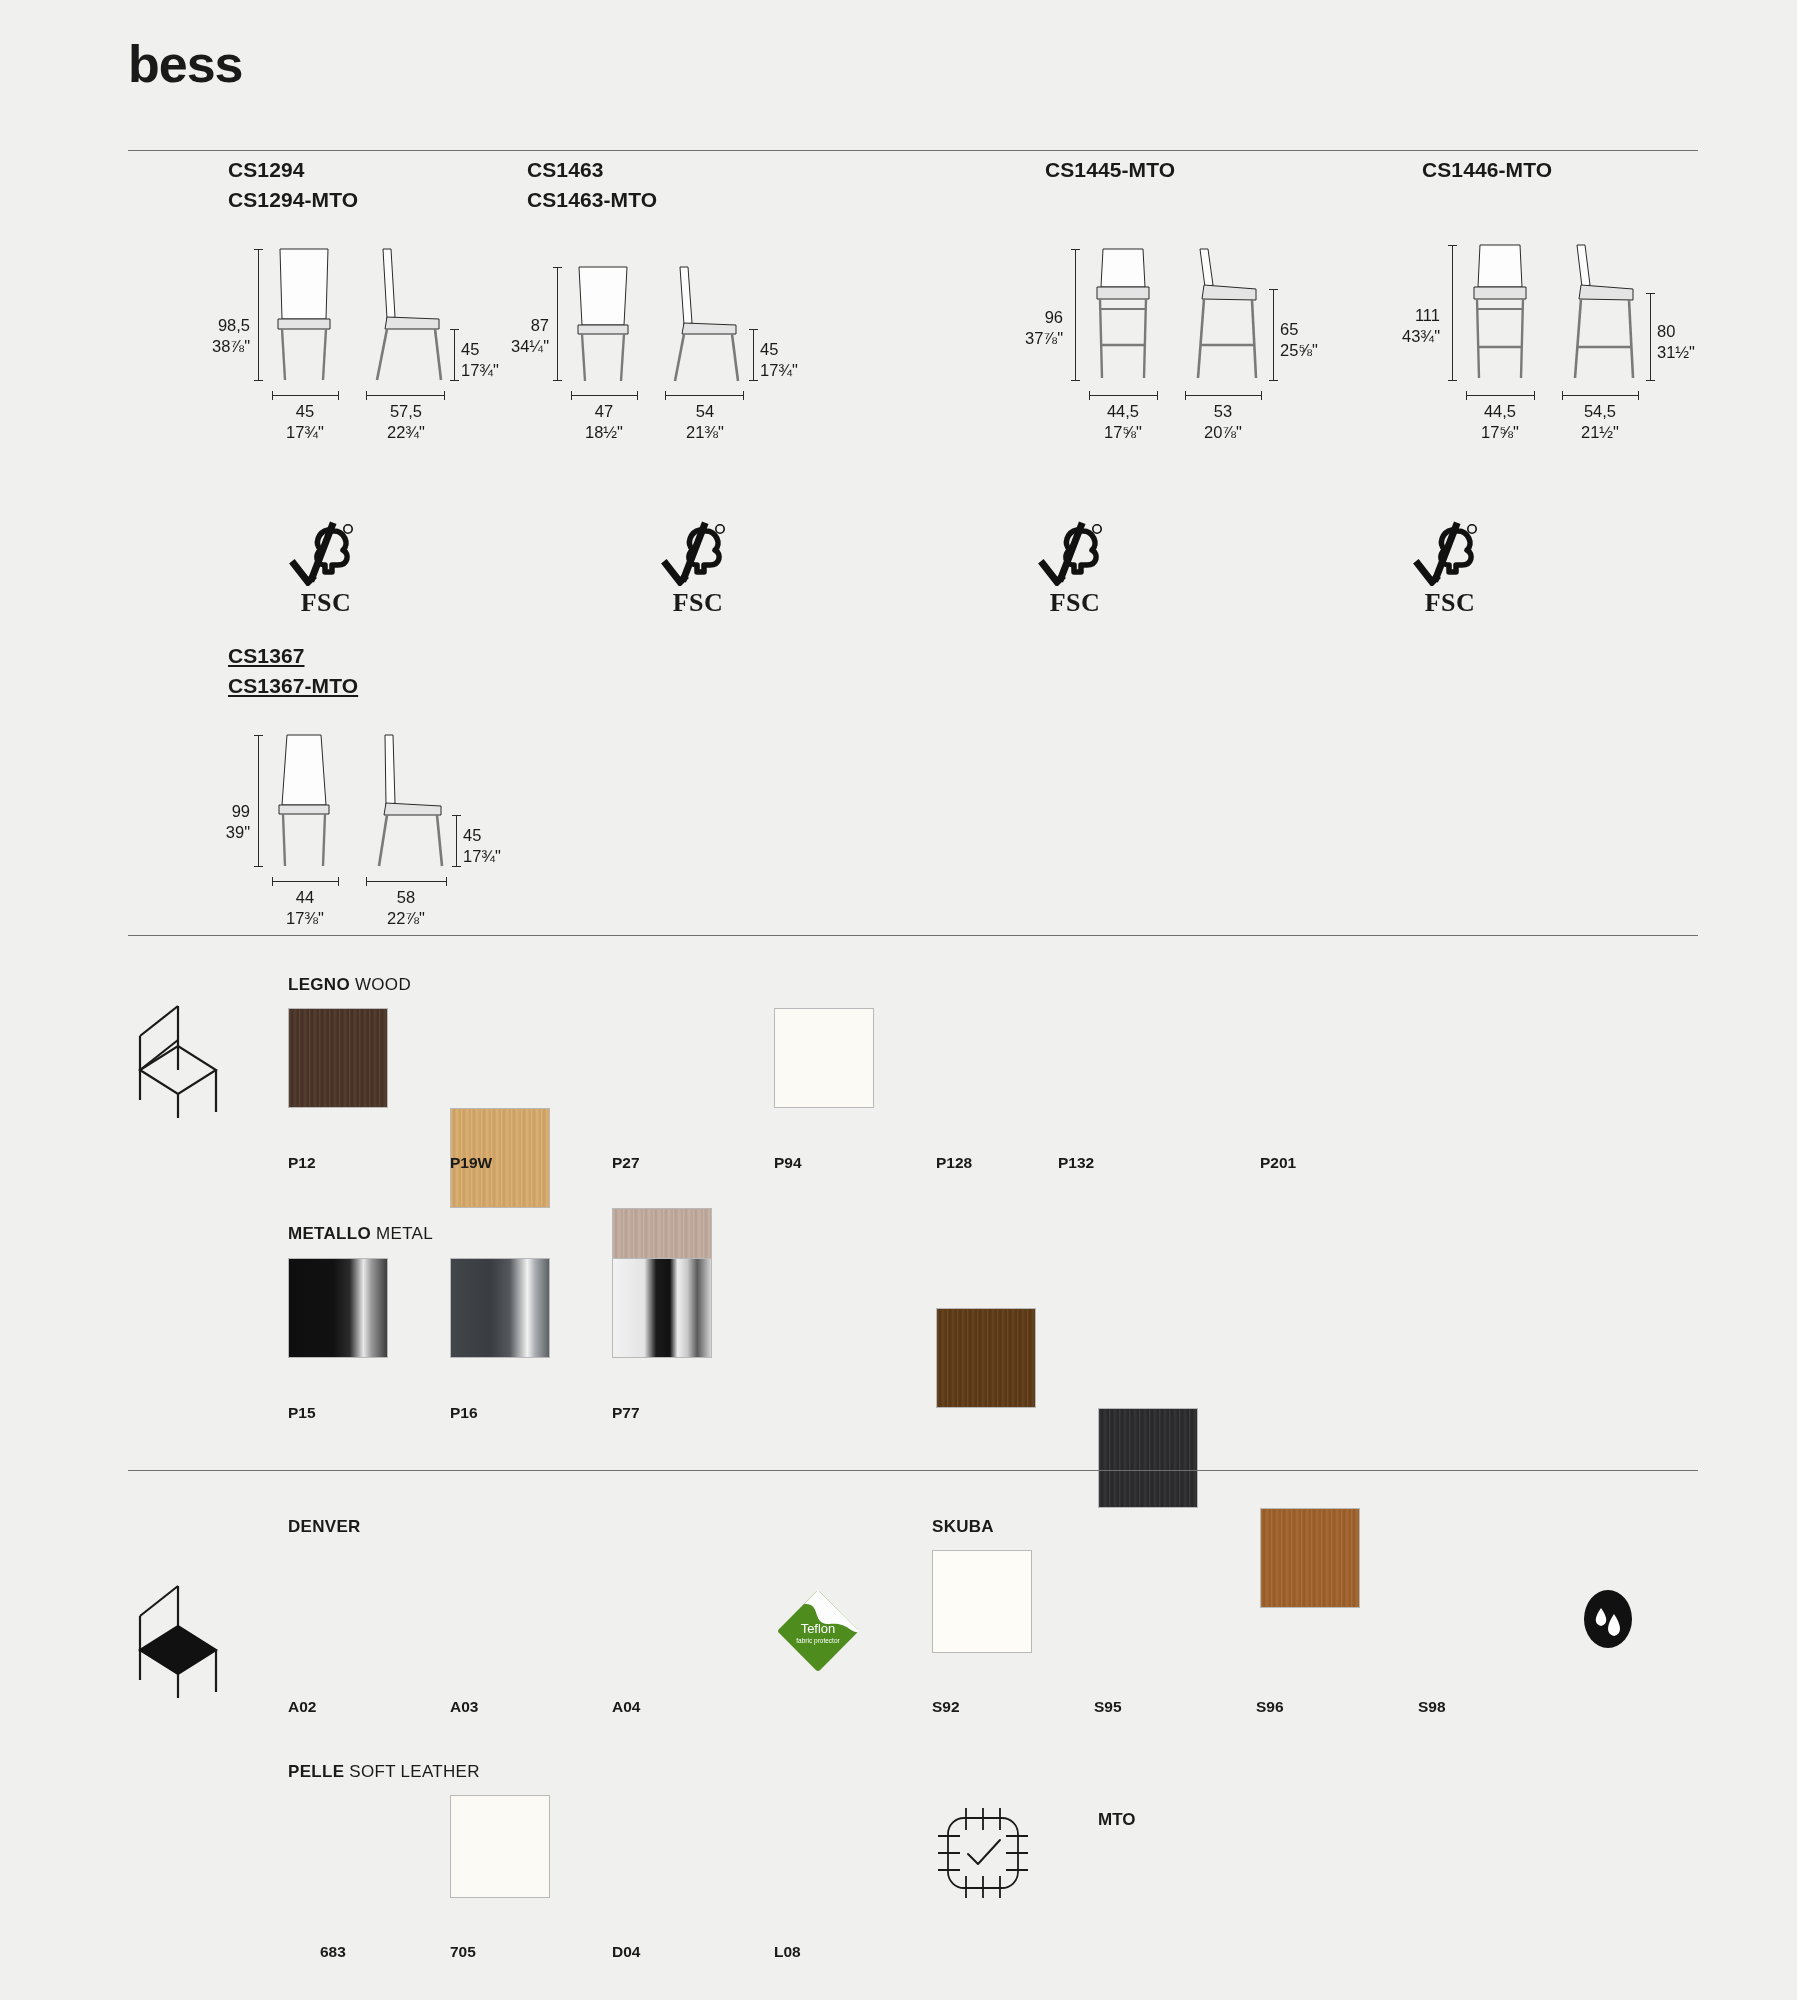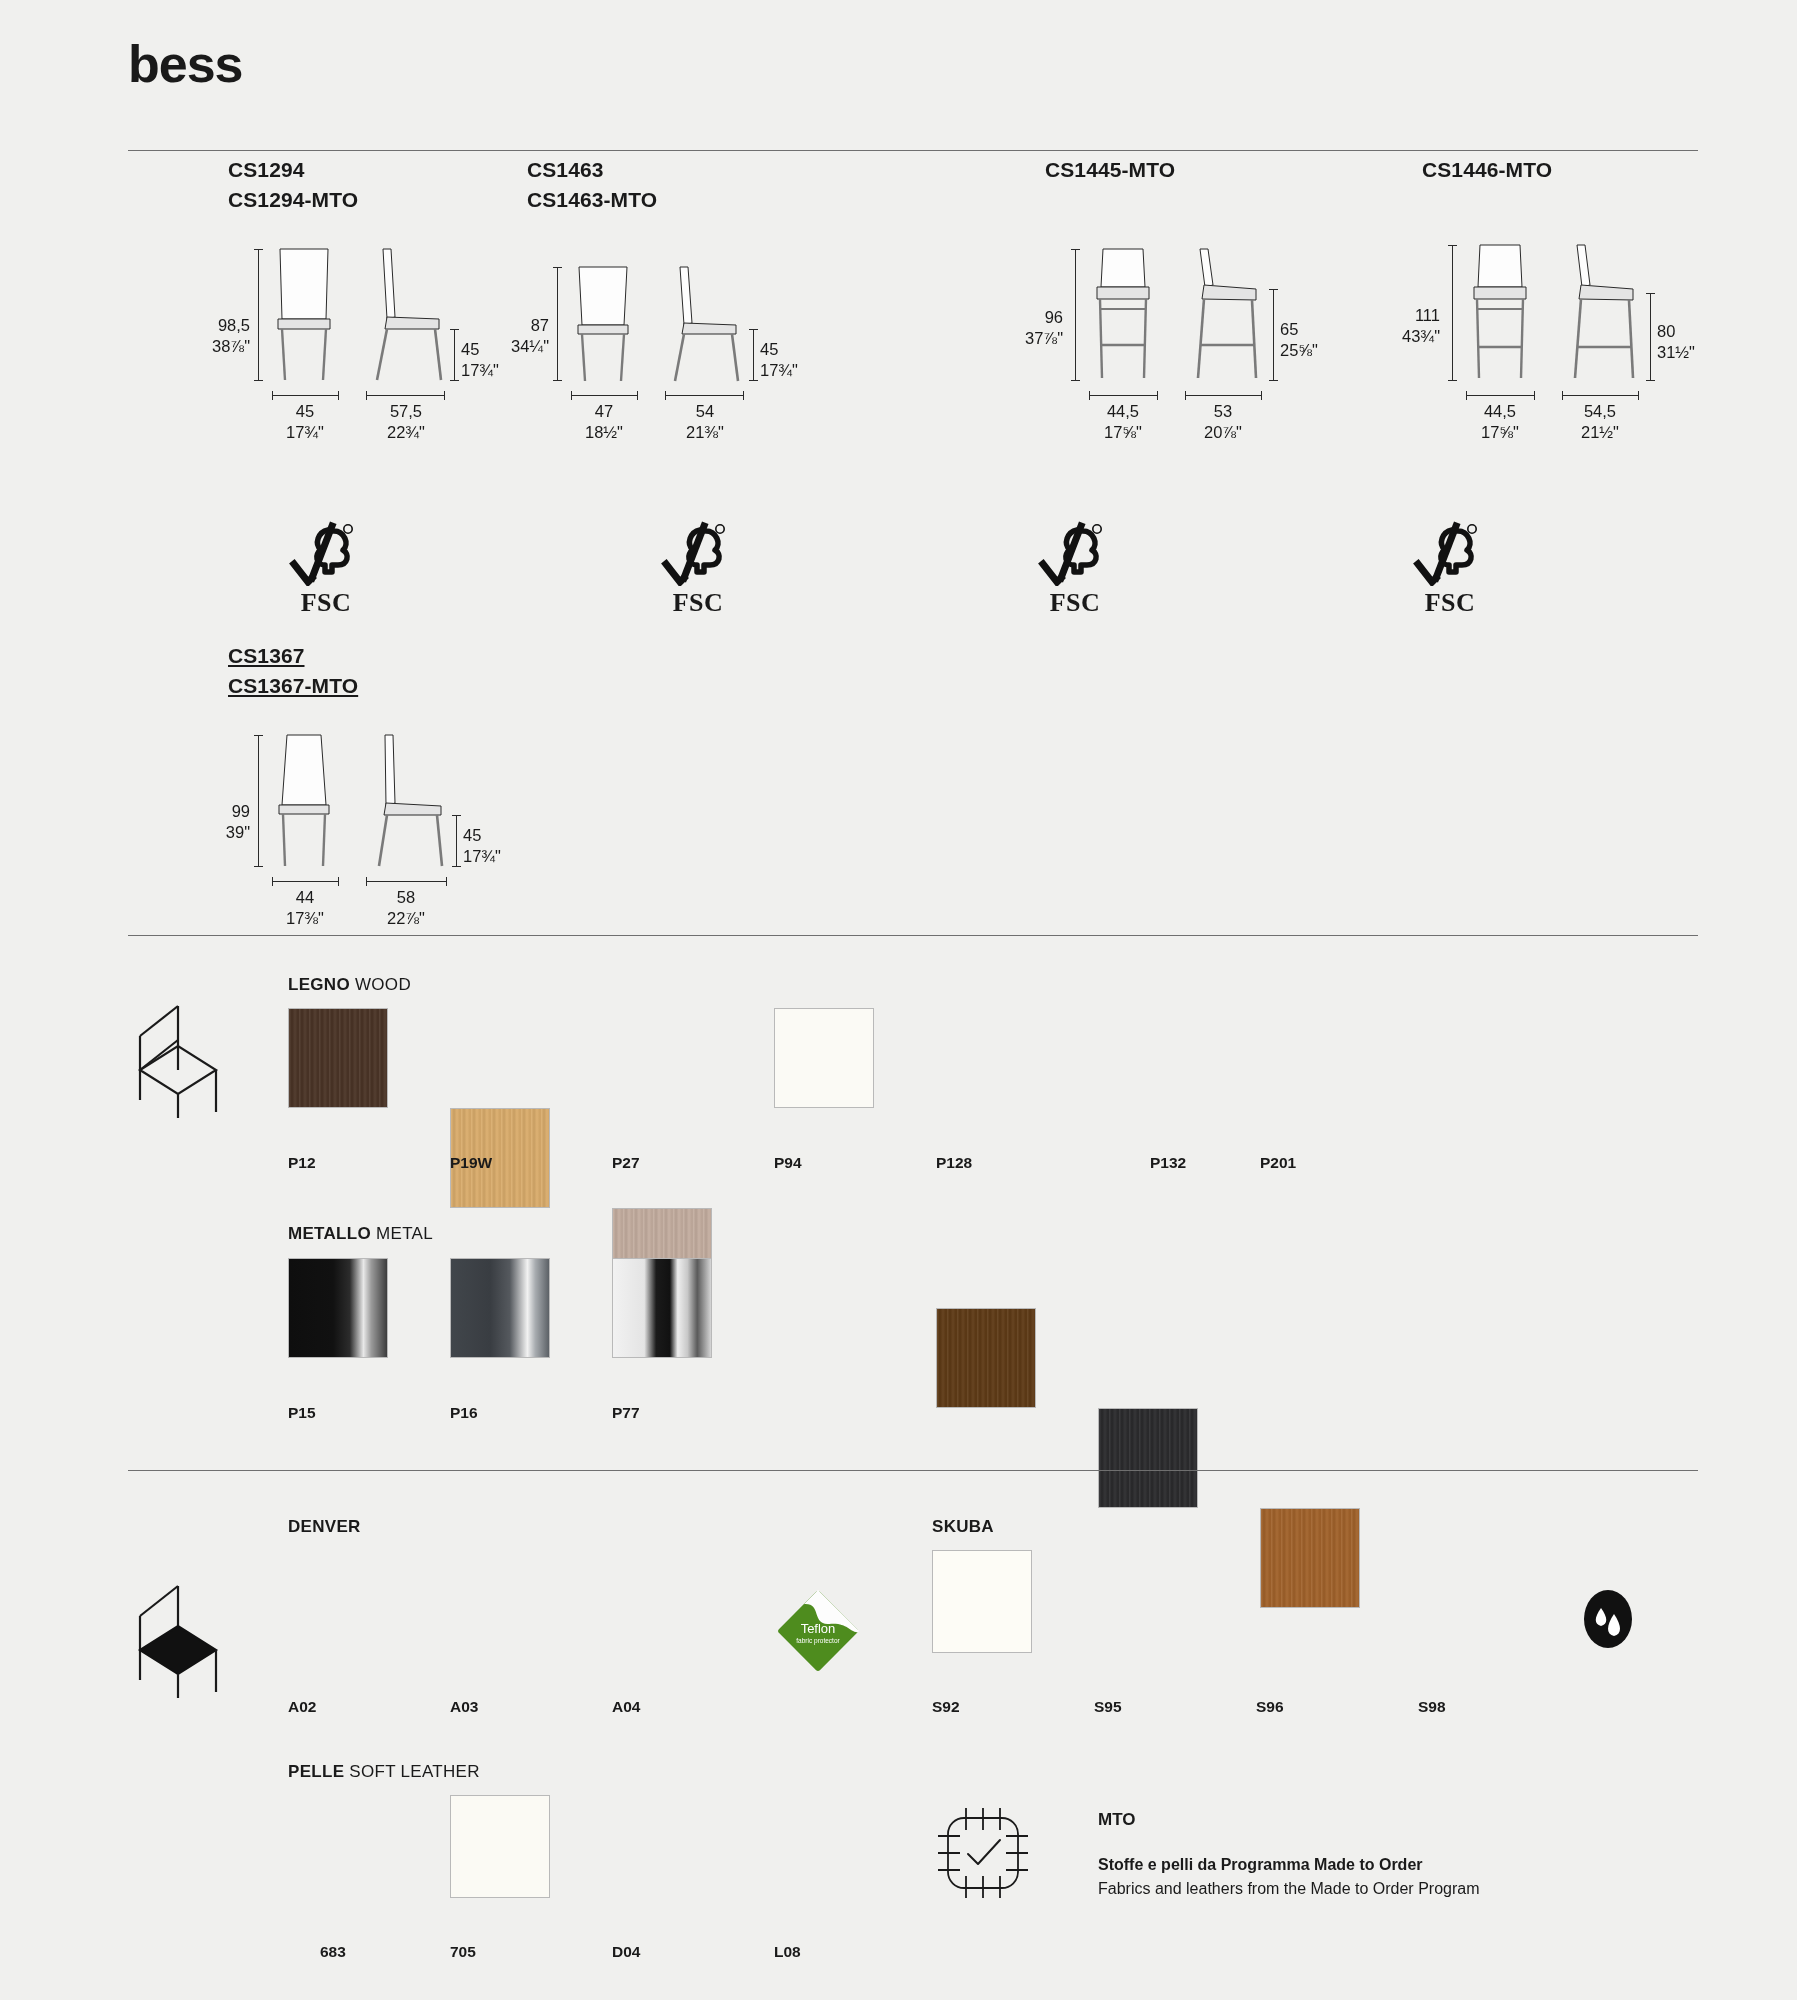--- a/index.html
+++ b/index.html
@@ -410,21 +410,21 @@
   <div class="swatch-lbl" style="left:288px; top:1154px;">P12</div>
   <div class="swatch wood bordered" style="left:450px; top:1008px; background:#d8ab6b;"></div>
   <div class="swatch-lbl" style="left:450px; top:1154px;">P19W</div>
   <div class="swatch wood bordered" style="left:612px; top:1008px; background:#c2ac9e;"></div>
   <div class="swatch-lbl" style="left:612px; top:1154px;">P27</div>
   <div class="swatch bordered" style="left:774px; top:1008px; background:#fbfaf5;"></div>
   <div class="swatch-lbl" style="left:774px; top:1154px;">P94</div>
   <div class="swatch wood bordered" style="left:936px; top:1008px; background:#5e3a16;"></div>
   <div class="swatch-lbl" style="left:936px; top:1154px;">P128</div>
   <div class="swatch wood bordered" style="left:1098px; top:1008px; background:#2b2b2d;"></div>
-  <div class="swatch-lbl" style="left:1150px; top:1154px;">P132</div>
+  <div class="swatch-lbl" style="left:1058px; top:1154px;">P132</div>
   <div class="swatch wood bordered" style="left:1260px; top:1008px; background:#a0622b;"></div>
   <div class="swatch-lbl" style="left:1260px; top:1154px;">P201</div>
 
   <div class="sec-label" style="left:288px; top:1224px;">
     <b>METALLO</b> <span>METAL</span>
   </div>
   <div class="swatch bordered" style="left:288px; top:1258px; background:linear-gradient(90deg,#0e0e0e 0%,#111 45%,#2c2c2c 62%,#e8e8e8 76%,#9a9a9a 84%,#3c3c3c 100%);"></div>
   <div class="swatch-lbl" style="left:288px; top:1404px;">P15</div>
   <div class="swatch bordered" style="left:450px; top:1258px; background:linear-gradient(90deg,#41464b 0%,#393d42 40%,#55595e 60%,#f2f2f2 78%,#a8acb0 86%,#5c6166 100%);"></div>
   <div class="swatch-lbl" style="left:450px; top:1404px;">P16</div>
@@ -500,18 +500,14 @@
     <svg width="106" height="106" viewBox="0 0 106 106">
       <rect x="18" y="18" width="70" height="70" rx="16" fill="none" stroke="#1a1a1a" stroke-width="1.8"></rect>
       <path d="M36 8 L36 30 M53 8 L53 30 M70 8 L70 30" stroke="#1a1a1a" stroke-width="1.8"></path>
       <path d="M36 76 L36 98 M53 76 L53 98 M70 76 L70 98" stroke="#1a1a1a" stroke-width="1.8"></path>
       <path d="M8 36 L30 36 M8 53 L30 53 M8 70 L30 70" stroke="#1a1a1a" stroke-width="1.8"></path>
       <path d="M76 36 L98 36 M76 53 L98 53 M76 70 L98 70" stroke="#1a1a1a" stroke-width="1.8"></path>
       <path d="M38 54 L48 64 L70 40" stroke="#1a1a1a" stroke-width="2" fill="none" stroke-linecap="round" stroke-linejoin="round"></path>
     </svg>
   </div>
   <div class="mto-title" style="left:1098px; top:1810px;">MTO</div>
-  <div class="mto-body" style="left:1098px; top:1853px;">
-    <span class="it">Stoffe e pelli da Programma Made to Order</span>
-    <span class="en">Fabrics and leathers from the Made to Order Program</span>
-  </div>
 
 </div>
 
 </body></html>

